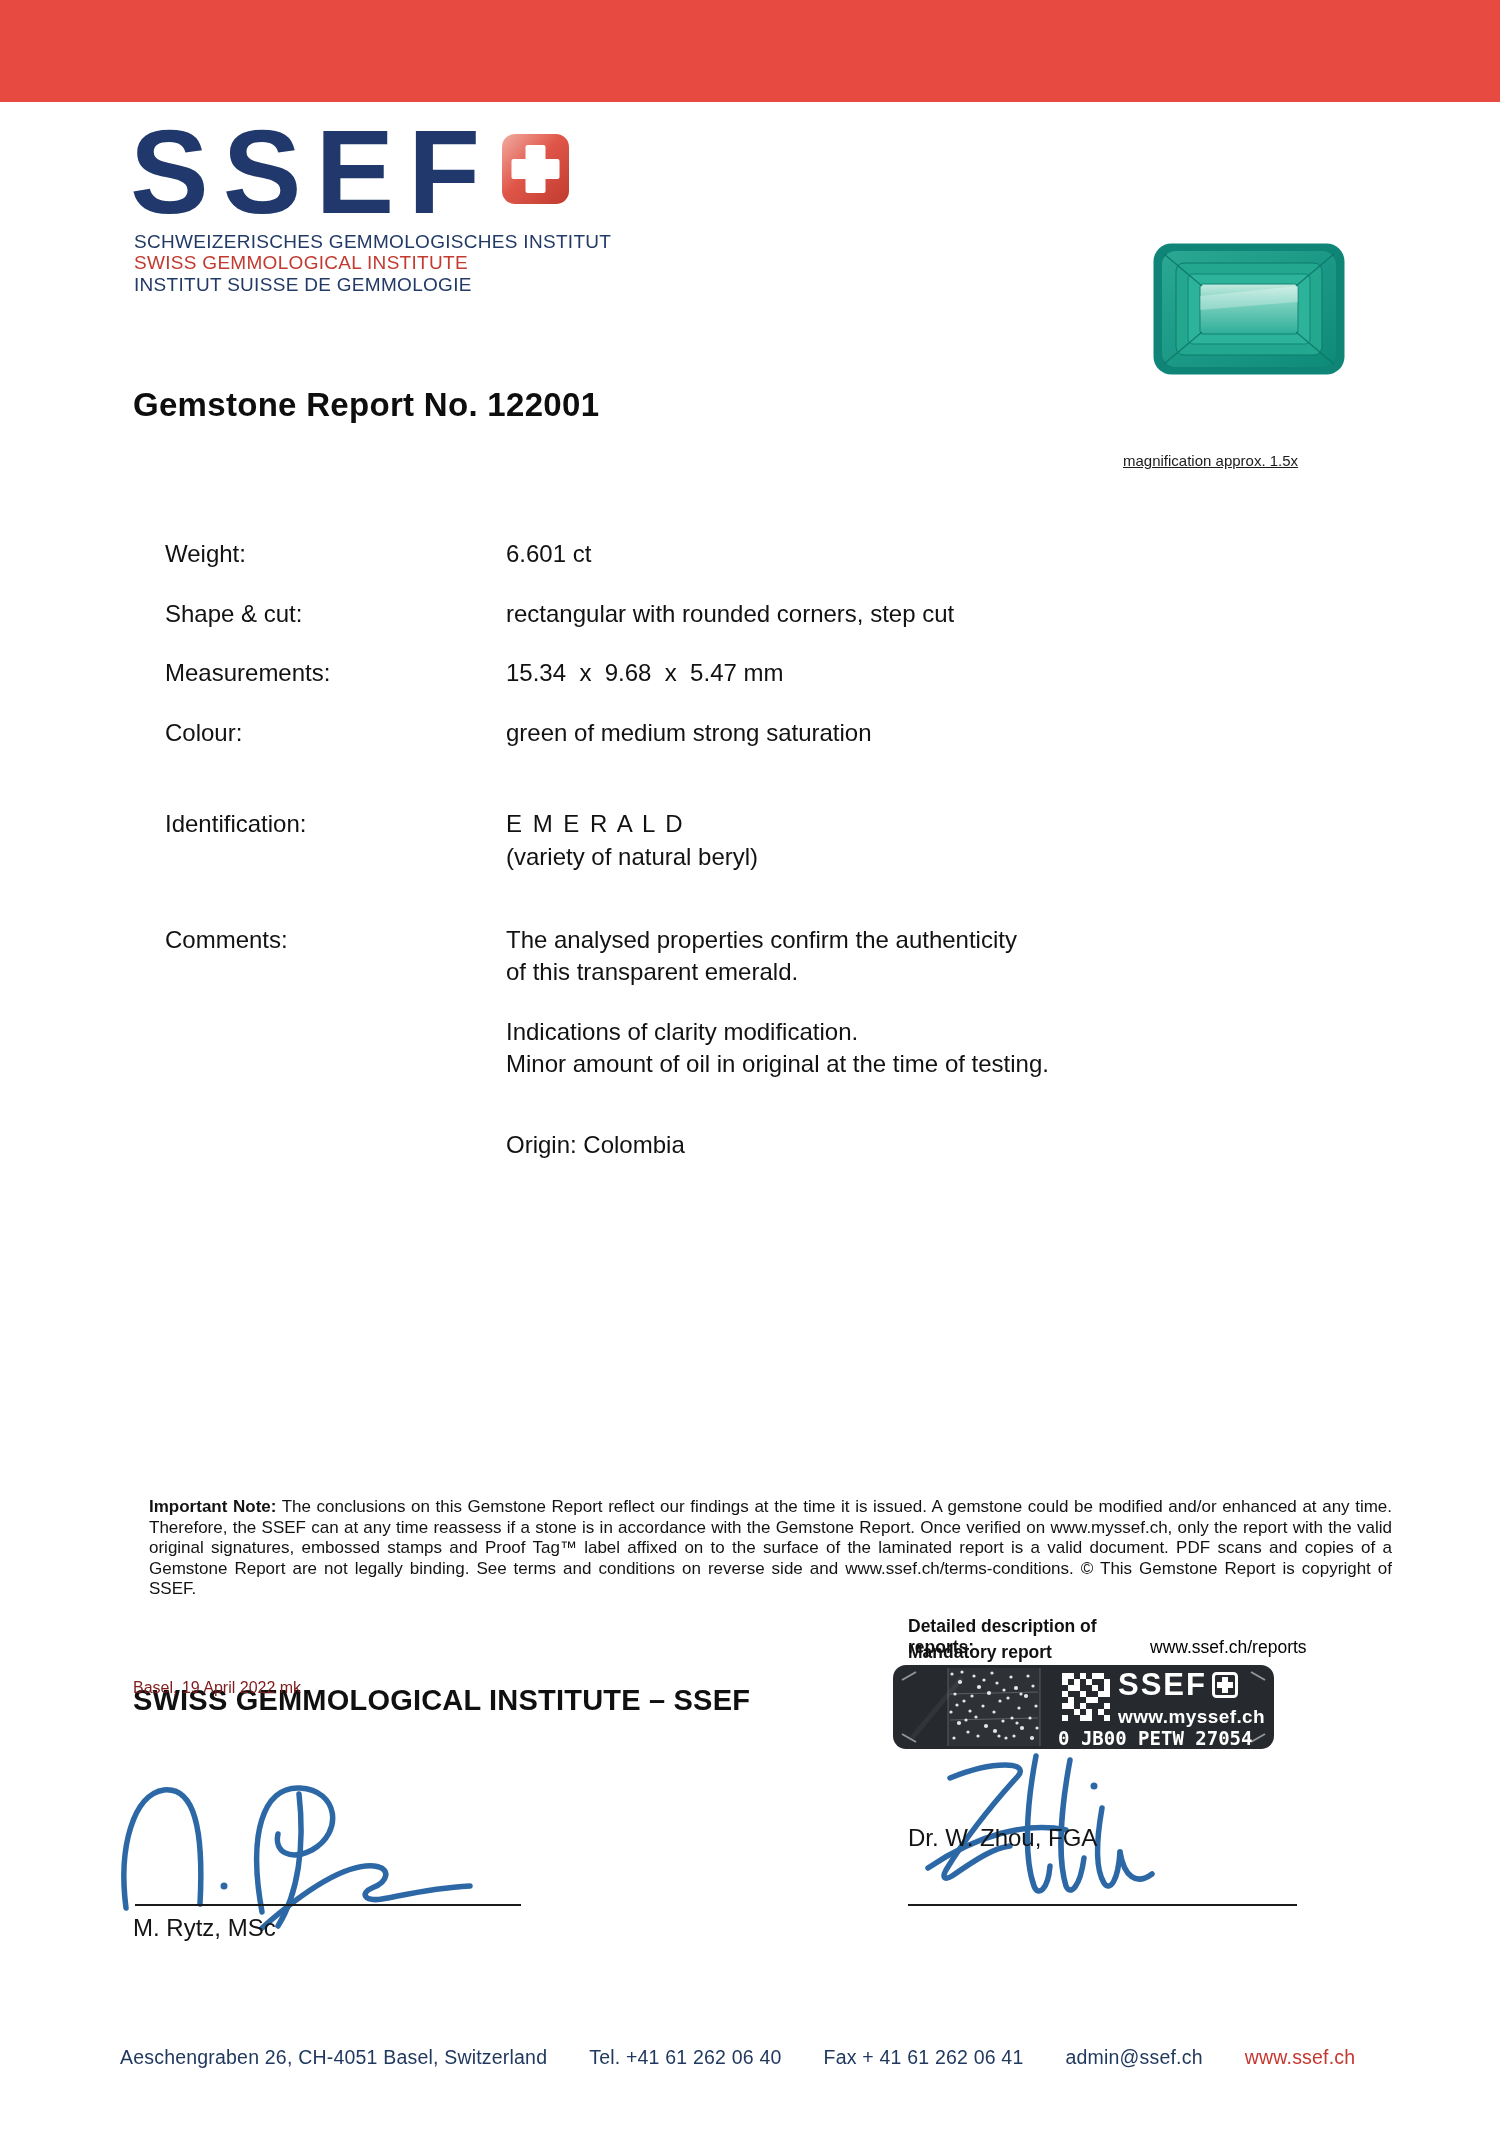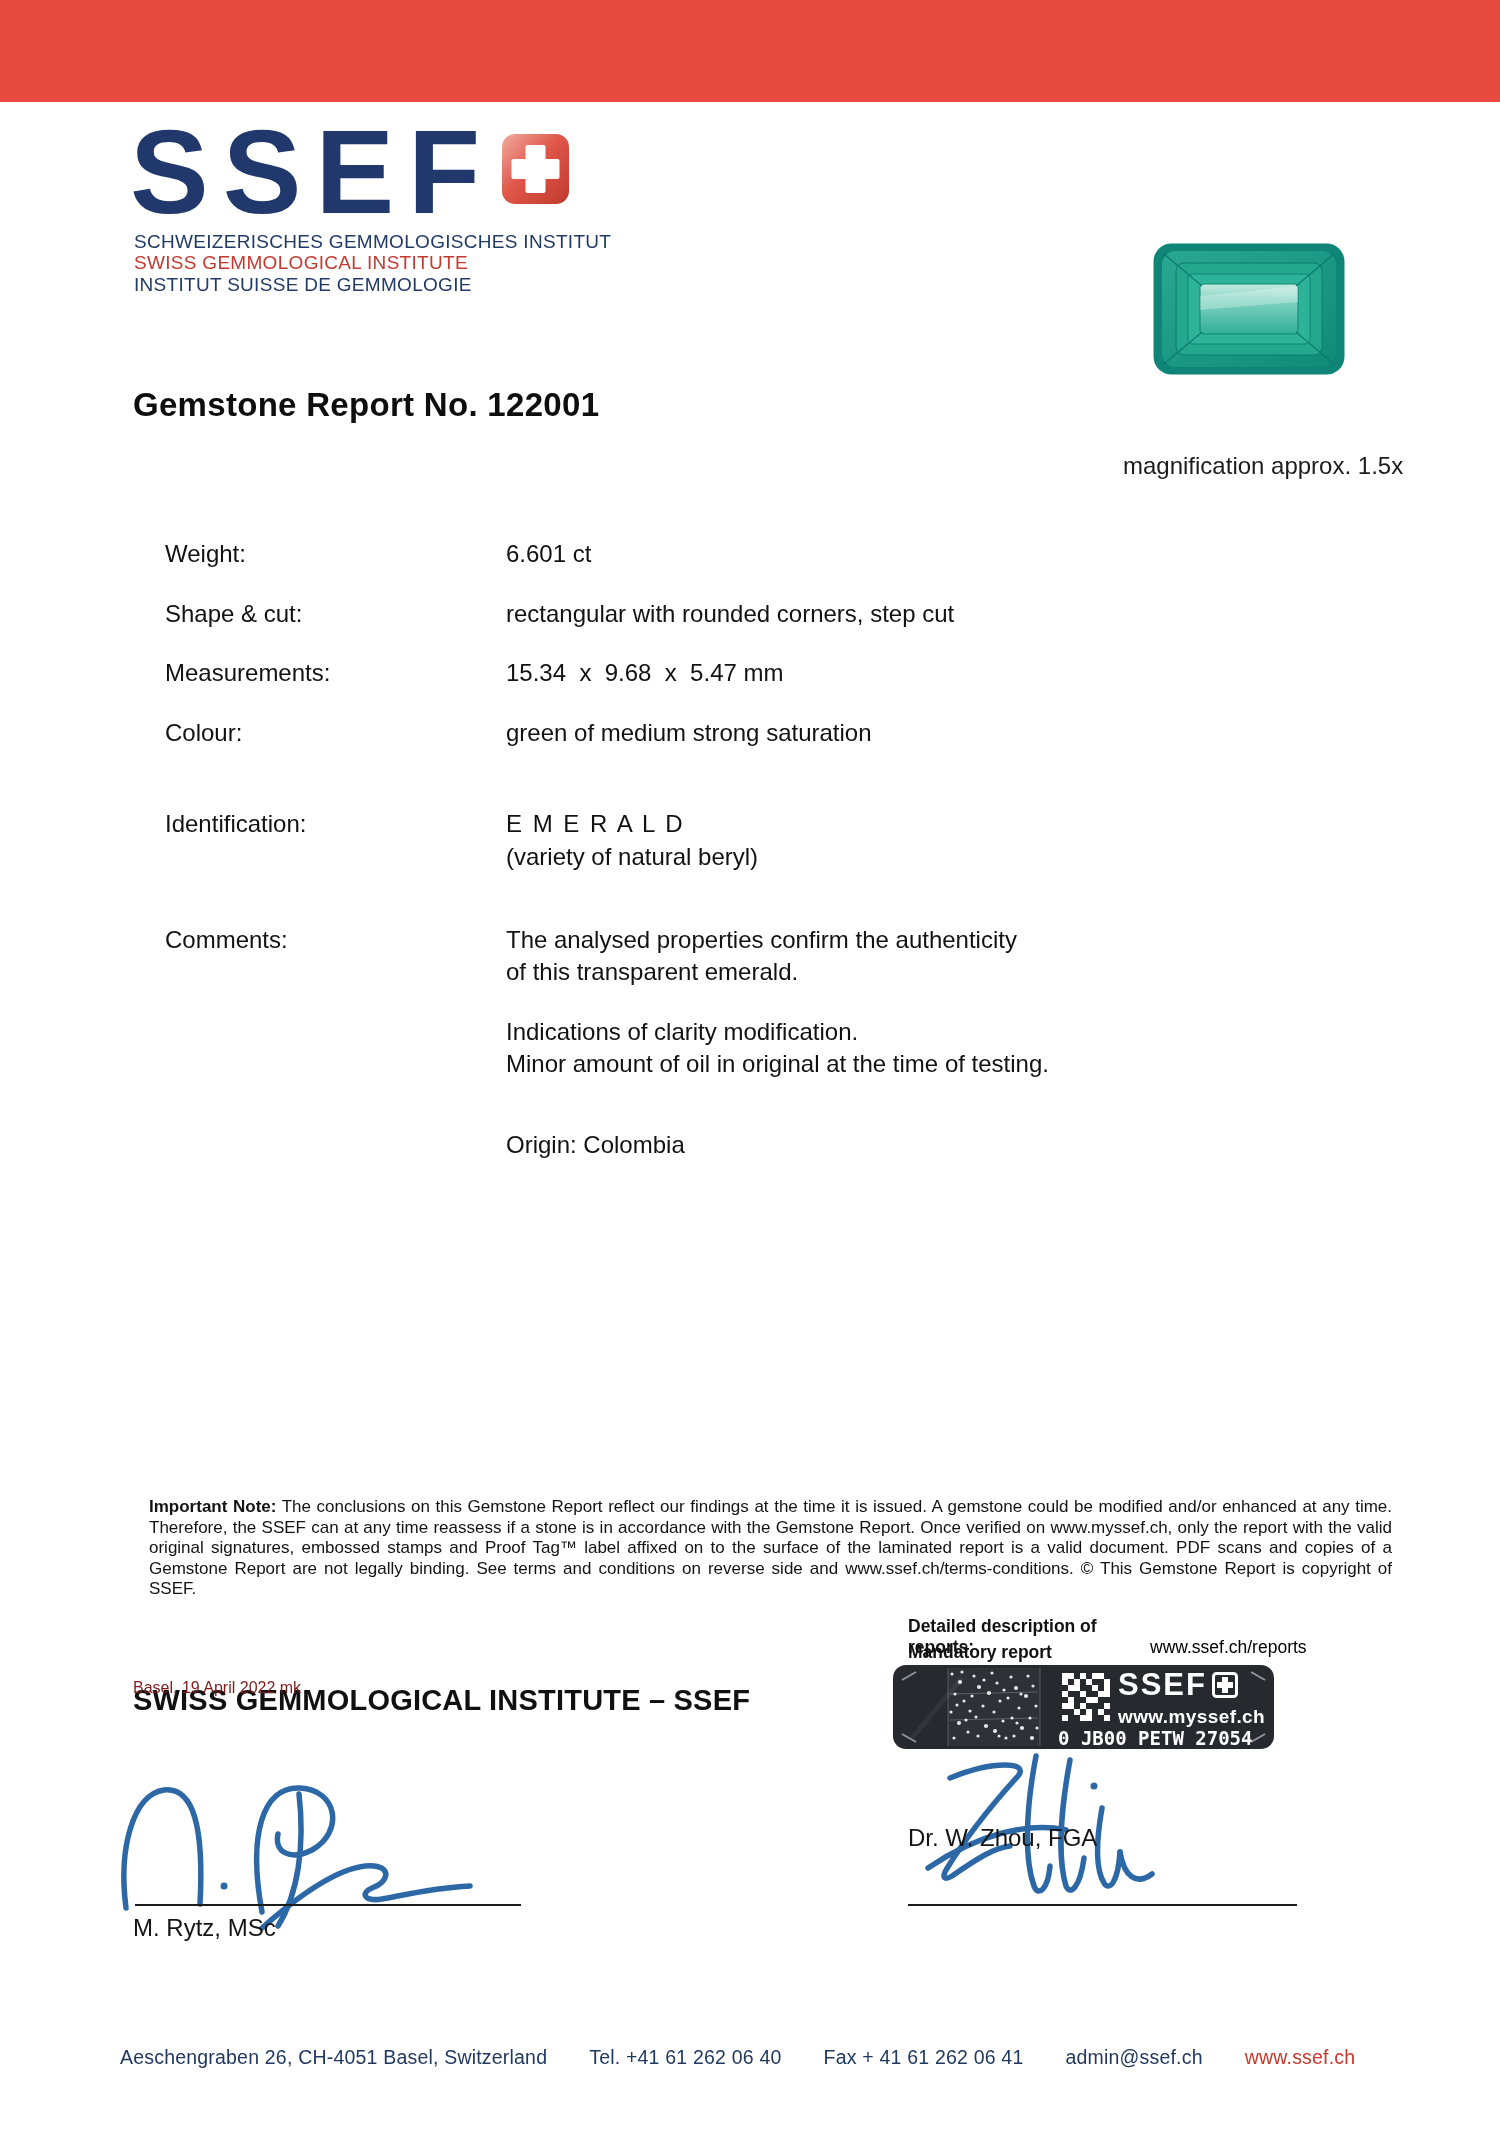--- a/index.html
+++ b/index.html
@@ -12,21 +12,21 @@
   
   .wordmark-row{position:absolute;left:130px;top:118px;display:flex;align-items:flex-start;}
   .wordmark{font-weight:bold;font-size:118px;line-height:0.92;letter-spacing:14px;color:#20386b;}
   .cross-box{margin-left:8px;margin-top:16px;}
   .org-lines{position:absolute;left:134px;top:231px;}
   .org-line{font-size:19px;line-height:21.3px;letter-spacing:0.3px;color:#223a66;white-space:pre;}
   .org-red{color:#c23a30;}
 
   
   .gem-photo{position:absolute;left:1152px;top:242px;}
-  .magnification{position:absolute;left:1123px;top:452px;font-size:24px;color:#1c1c1c;}
+  .magnification{position:absolute;left:1123px;top:452px;font-size:15px;color:#1c1c1c;text-decoration:underline;}
 
   
   .title{position:absolute;left:133px;top:386px;margin:0;font-size:33px;font-weight:bold;
          letter-spacing:0.3px;color:#0e0e0e;text-align:right;}
 
   
   .frow{position:absolute;left:0;width:100%;height:0;}
   .flabel{position:absolute;left:165px;top:0;font-size:24px;color:#121212;white-space:pre;}
   .fvalue{position:absolute;left:506px;top:0;font-size:24px;color:#121212;white-space:pre-wrap;}
   .r-weight{top:540px}.r-shape{top:600px}.r-meas{top:659px}.r-colour{top:719px}

